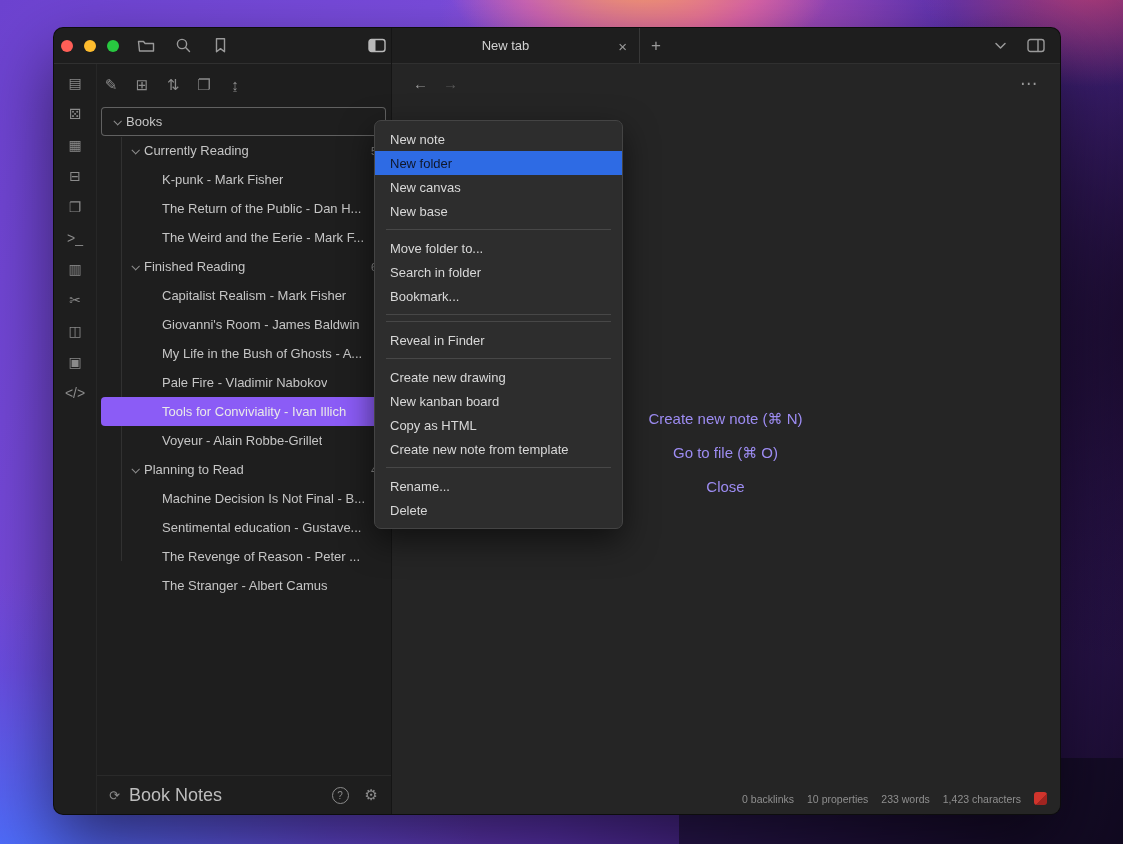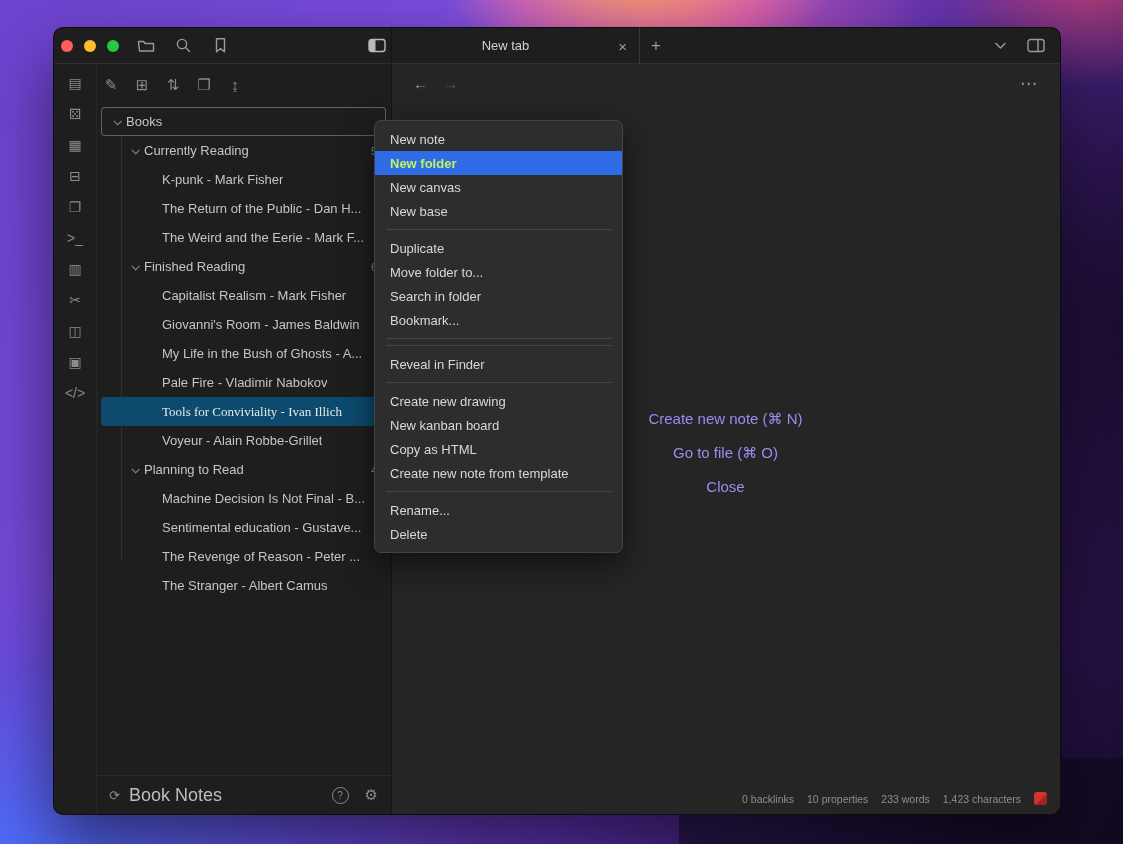--- a/index.html
+++ b/index.html
@@ -56,21 +56,21 @@
   .tree{flex:1;position:relative;overflow:hidden;padding-top:2px;}
   .indent-guide{position:absolute;left:25px;top:32px;height:424px;width:1px;background:#313131;}
   .row{height:29px;display:flex;align-items:center;margin:0 5px;border-radius:4px;white-space:nowrap;overflow:hidden;color:#c5c5c5;cursor:default;position:relative;z-index:1;}
   .row.lvl0{padding-left:7px;}
   .row.lvl1{padding-left:25px;}
   .row.lvl2{padding-left:43px;}
   .chevron{width:18px;flex:none;display:flex;align-items:center;justify-content:center;cursor:pointer;}
   .chevron::before{content:"";width:5px;height:5px;border-right:1.5px solid #8d8d8d;border-bottom:1.5px solid #8d8d8d;transform:rotate(45deg) translateY(-1px);}
   .row.file .chevron::before{display:none;}
   .row.selected{box-shadow:inset 0 0 0 1px #616161;}
-  .row.active{background:#0c4a6e;color:#e9e9e9;font-family:Liberation Serif, serif;}
+  .row.active{background:#8b5cf6;color:#e9e9e9;}
   .label{overflow:hidden;text-overflow:ellipsis;}
   .count{margin-left:auto;padding-right:9px;font-size:11px;color:#8a8a8a;flex:none;}
   .vault-row{height:38px;flex:none;border-top:1px solid #2a2a2a;display:flex;align-items:center;padding:0 13px;gap:9px;color:#bdbdbd;}
   .vault-icon{color:#8b8b8b;font-size:13px;cursor:pointer;}
   .vault-name{font-size:18px;cursor:pointer;}
   .help-icon{margin-left:auto;width:15px;height:15px;border:1.2px solid #8b8b8b;border-radius:50%;color:#8b8b8b;font-size:10px;display:flex;align-items:center;justify-content:center;cursor:pointer;}
   .gear{color:#8b8b8b;font-size:15px;margin-left:7px;cursor:pointer;}
   
   .main{flex:1;background:#252525;position:relative;display:flex;flex-direction:column;min-width:0;}
   .nav-row{height:38px;display:flex;align-items:center;padding:0 22px;gap:15px;color:#9a9a9a;font-size:15px;}
@@ -80,21 +80,21 @@
   .action-link{color:var(--accent-purple,#9d8cf2);cursor:pointer;}
   .statusbar{position:absolute;right:13px;bottom:9px;display:flex;align-items:center;gap:13px;font-size:10.5px;color:#8f8f8f;}
   .status-items{display:flex;align-items:center;gap:13px;}
   .status-plugin-icon{width:13px;height:13px;border-radius:3px;flex:none;
     background:linear-gradient(135deg, var(--status-icon-red,#d0342c) 0 55%, #a02420 55% 100%);}
   
   .context-menu{position:absolute;left:320px;top:92px;width:247px;z-index:20;
     background:#2d2d2d;border:1px solid #444;border-radius:7px;padding:6px 0;
     box-shadow:0 12px 32px rgba(0,0,0,.55);font-size:13px;}
   .menu-item{height:24px;display:flex;align-items:center;padding:0 15px;color:#d8d8d8;cursor:default;}
-  .menu-item.highlighted{background:var(--selection-blue,#2e6be4);color:#bef264;font-weight:bold;}
+  .menu-item.highlighted{background:var(--selection-blue,#2e6be4);color:#0f172a;}
   .menu-item.divider{height:1px;padding:0;margin:6px 11px;background:#474747;}
   .mi-sub{display:none;margin-left:auto;width:6px;height:6px;border-right:1.5px solid #9d9d9d;border-bottom:1.5px solid #9d9d9d;transform:rotate(-45deg);}
   .menu-item.has-submenu .mi-sub{display:block;}
   svg{display:block;}
 </style>
 </head>
 <body>
 
 <div class="wallpaper"></div>
 <div class="wall-seam"></div>
@@ -358,24 +358,20 @@
       <div class="menu-item">
         <span class="mi-label">New base</span>
 
       </div>
 
       <div class="menu-item divider">
         
         
       </div>
 
-      <div class="menu-item">
-        <span class="mi-label">Duplicate</span>
-
-      </div>
 
       <div class="menu-item">
         <span class="mi-label">Move folder to...</span>
 
       </div>
 
       <div class="menu-item">
         <span class="mi-label">Search in folder</span>
 
       </div>

